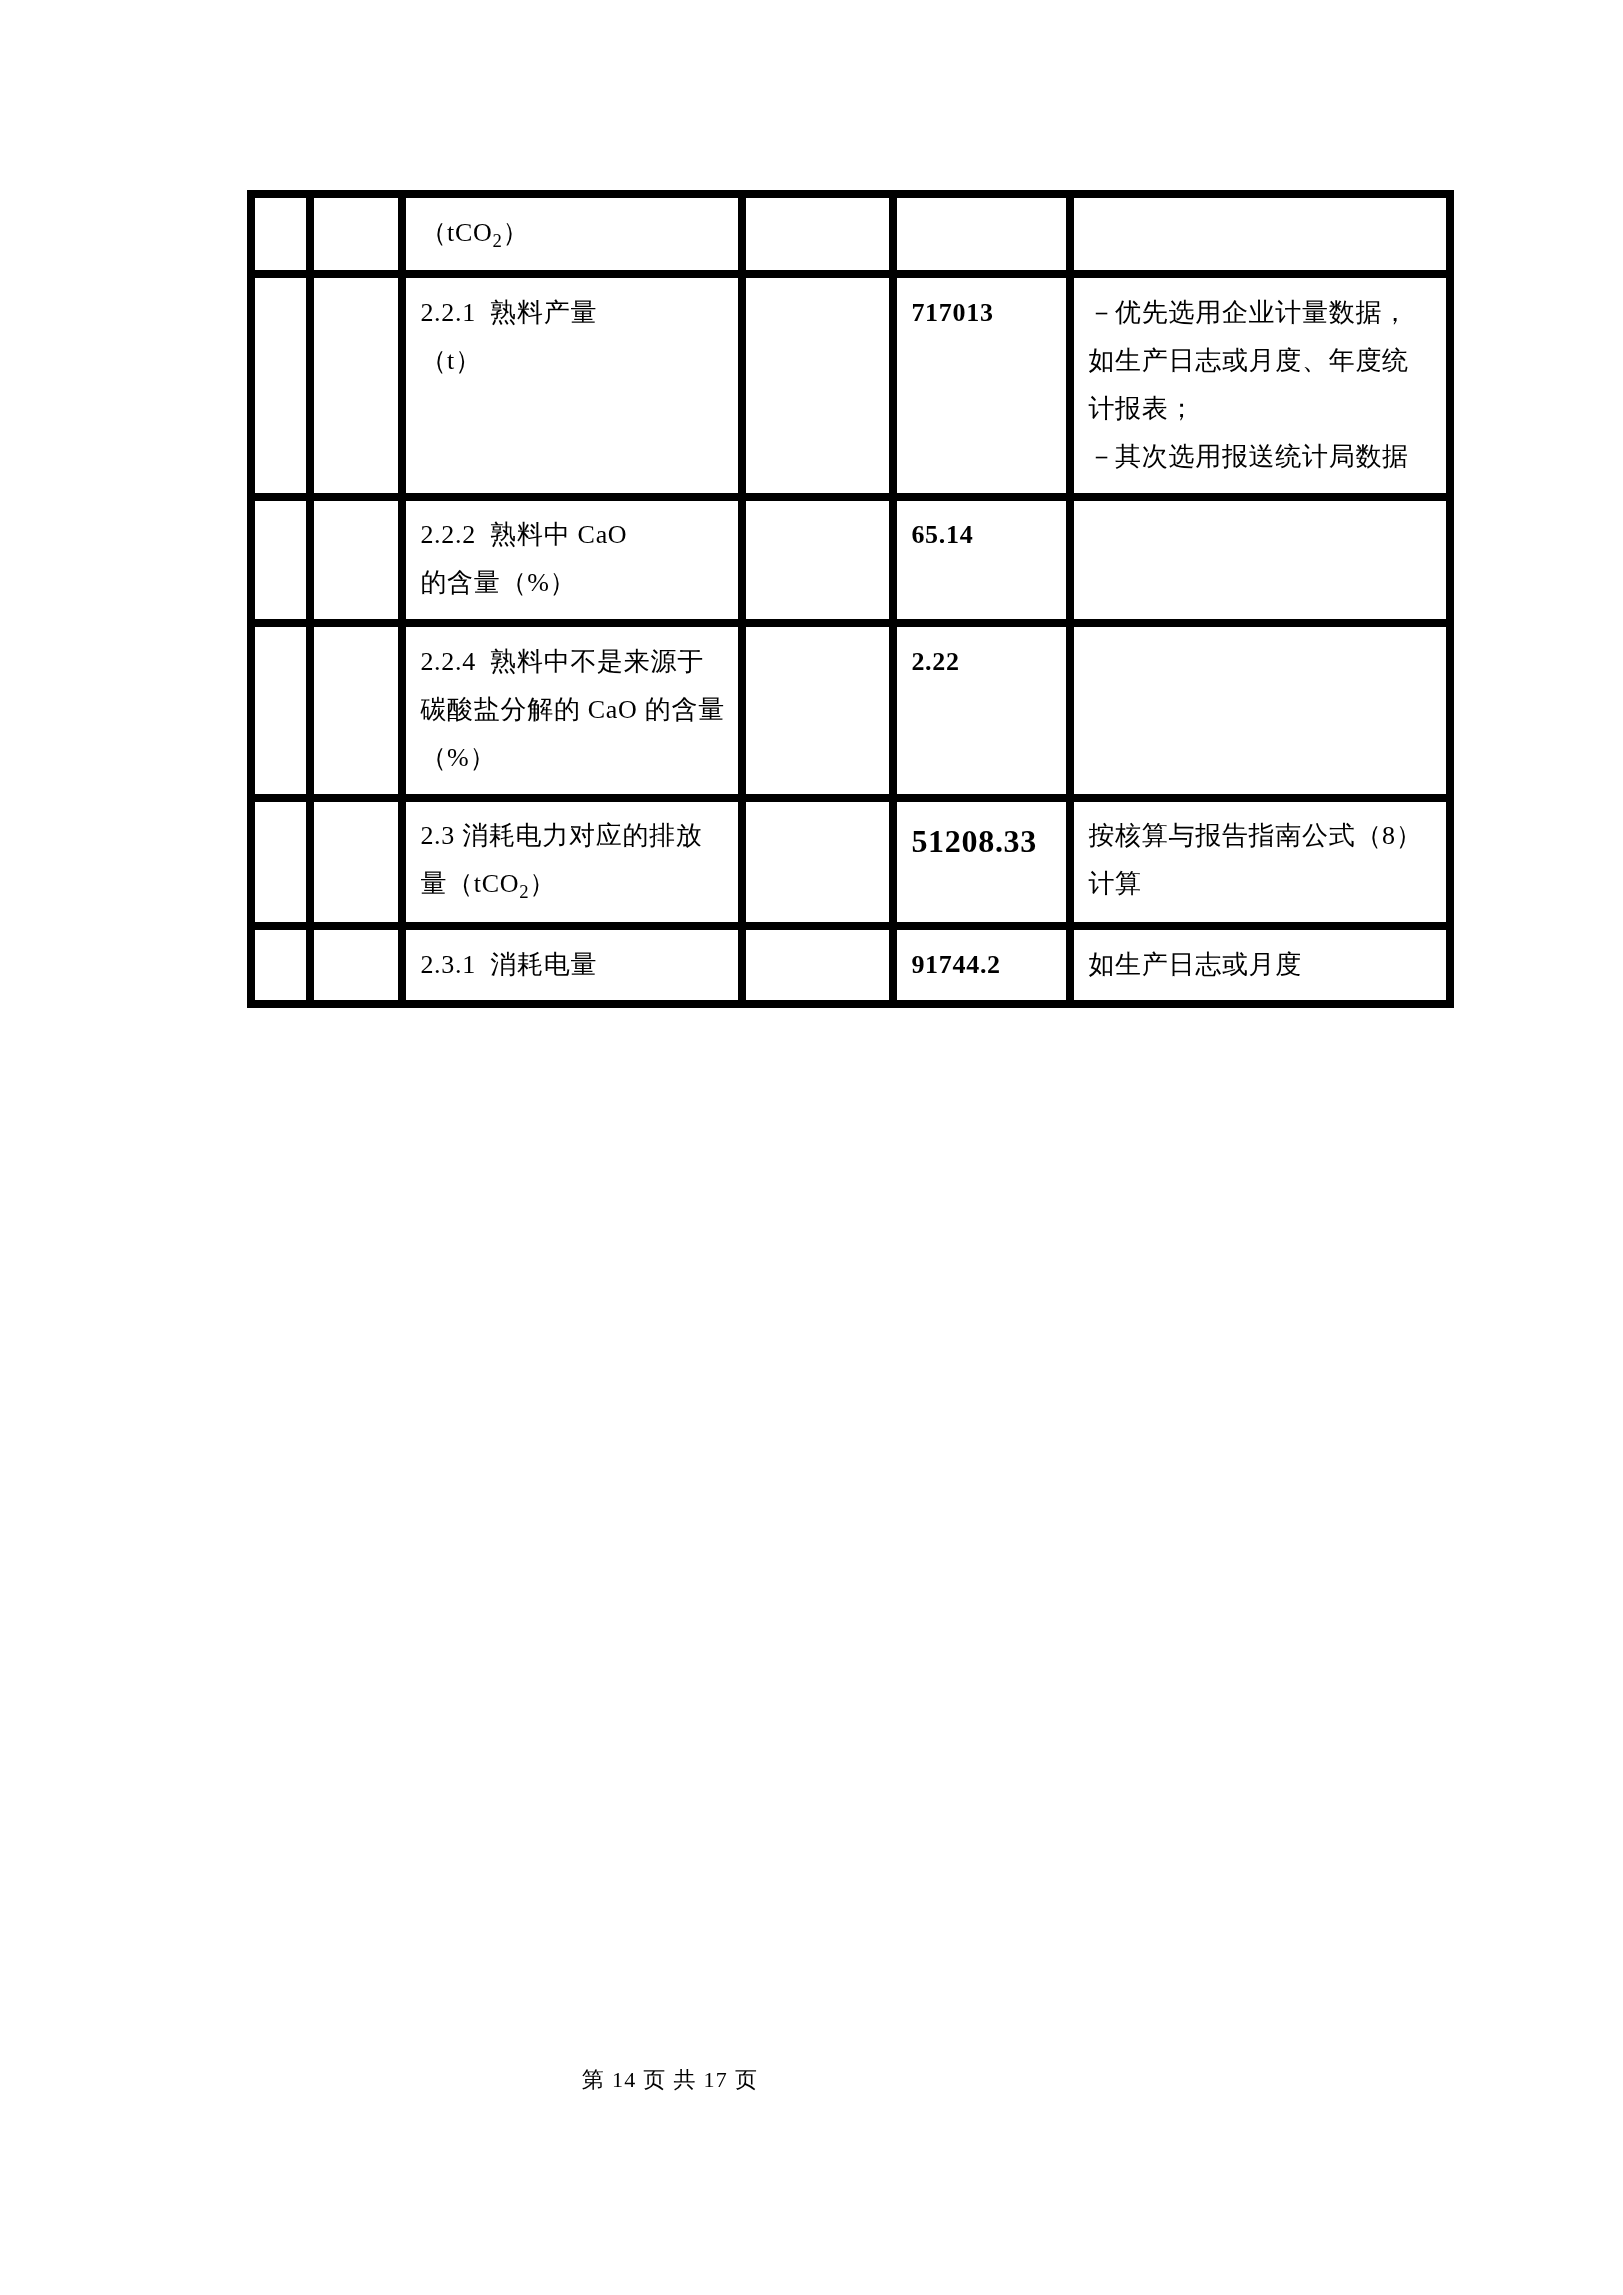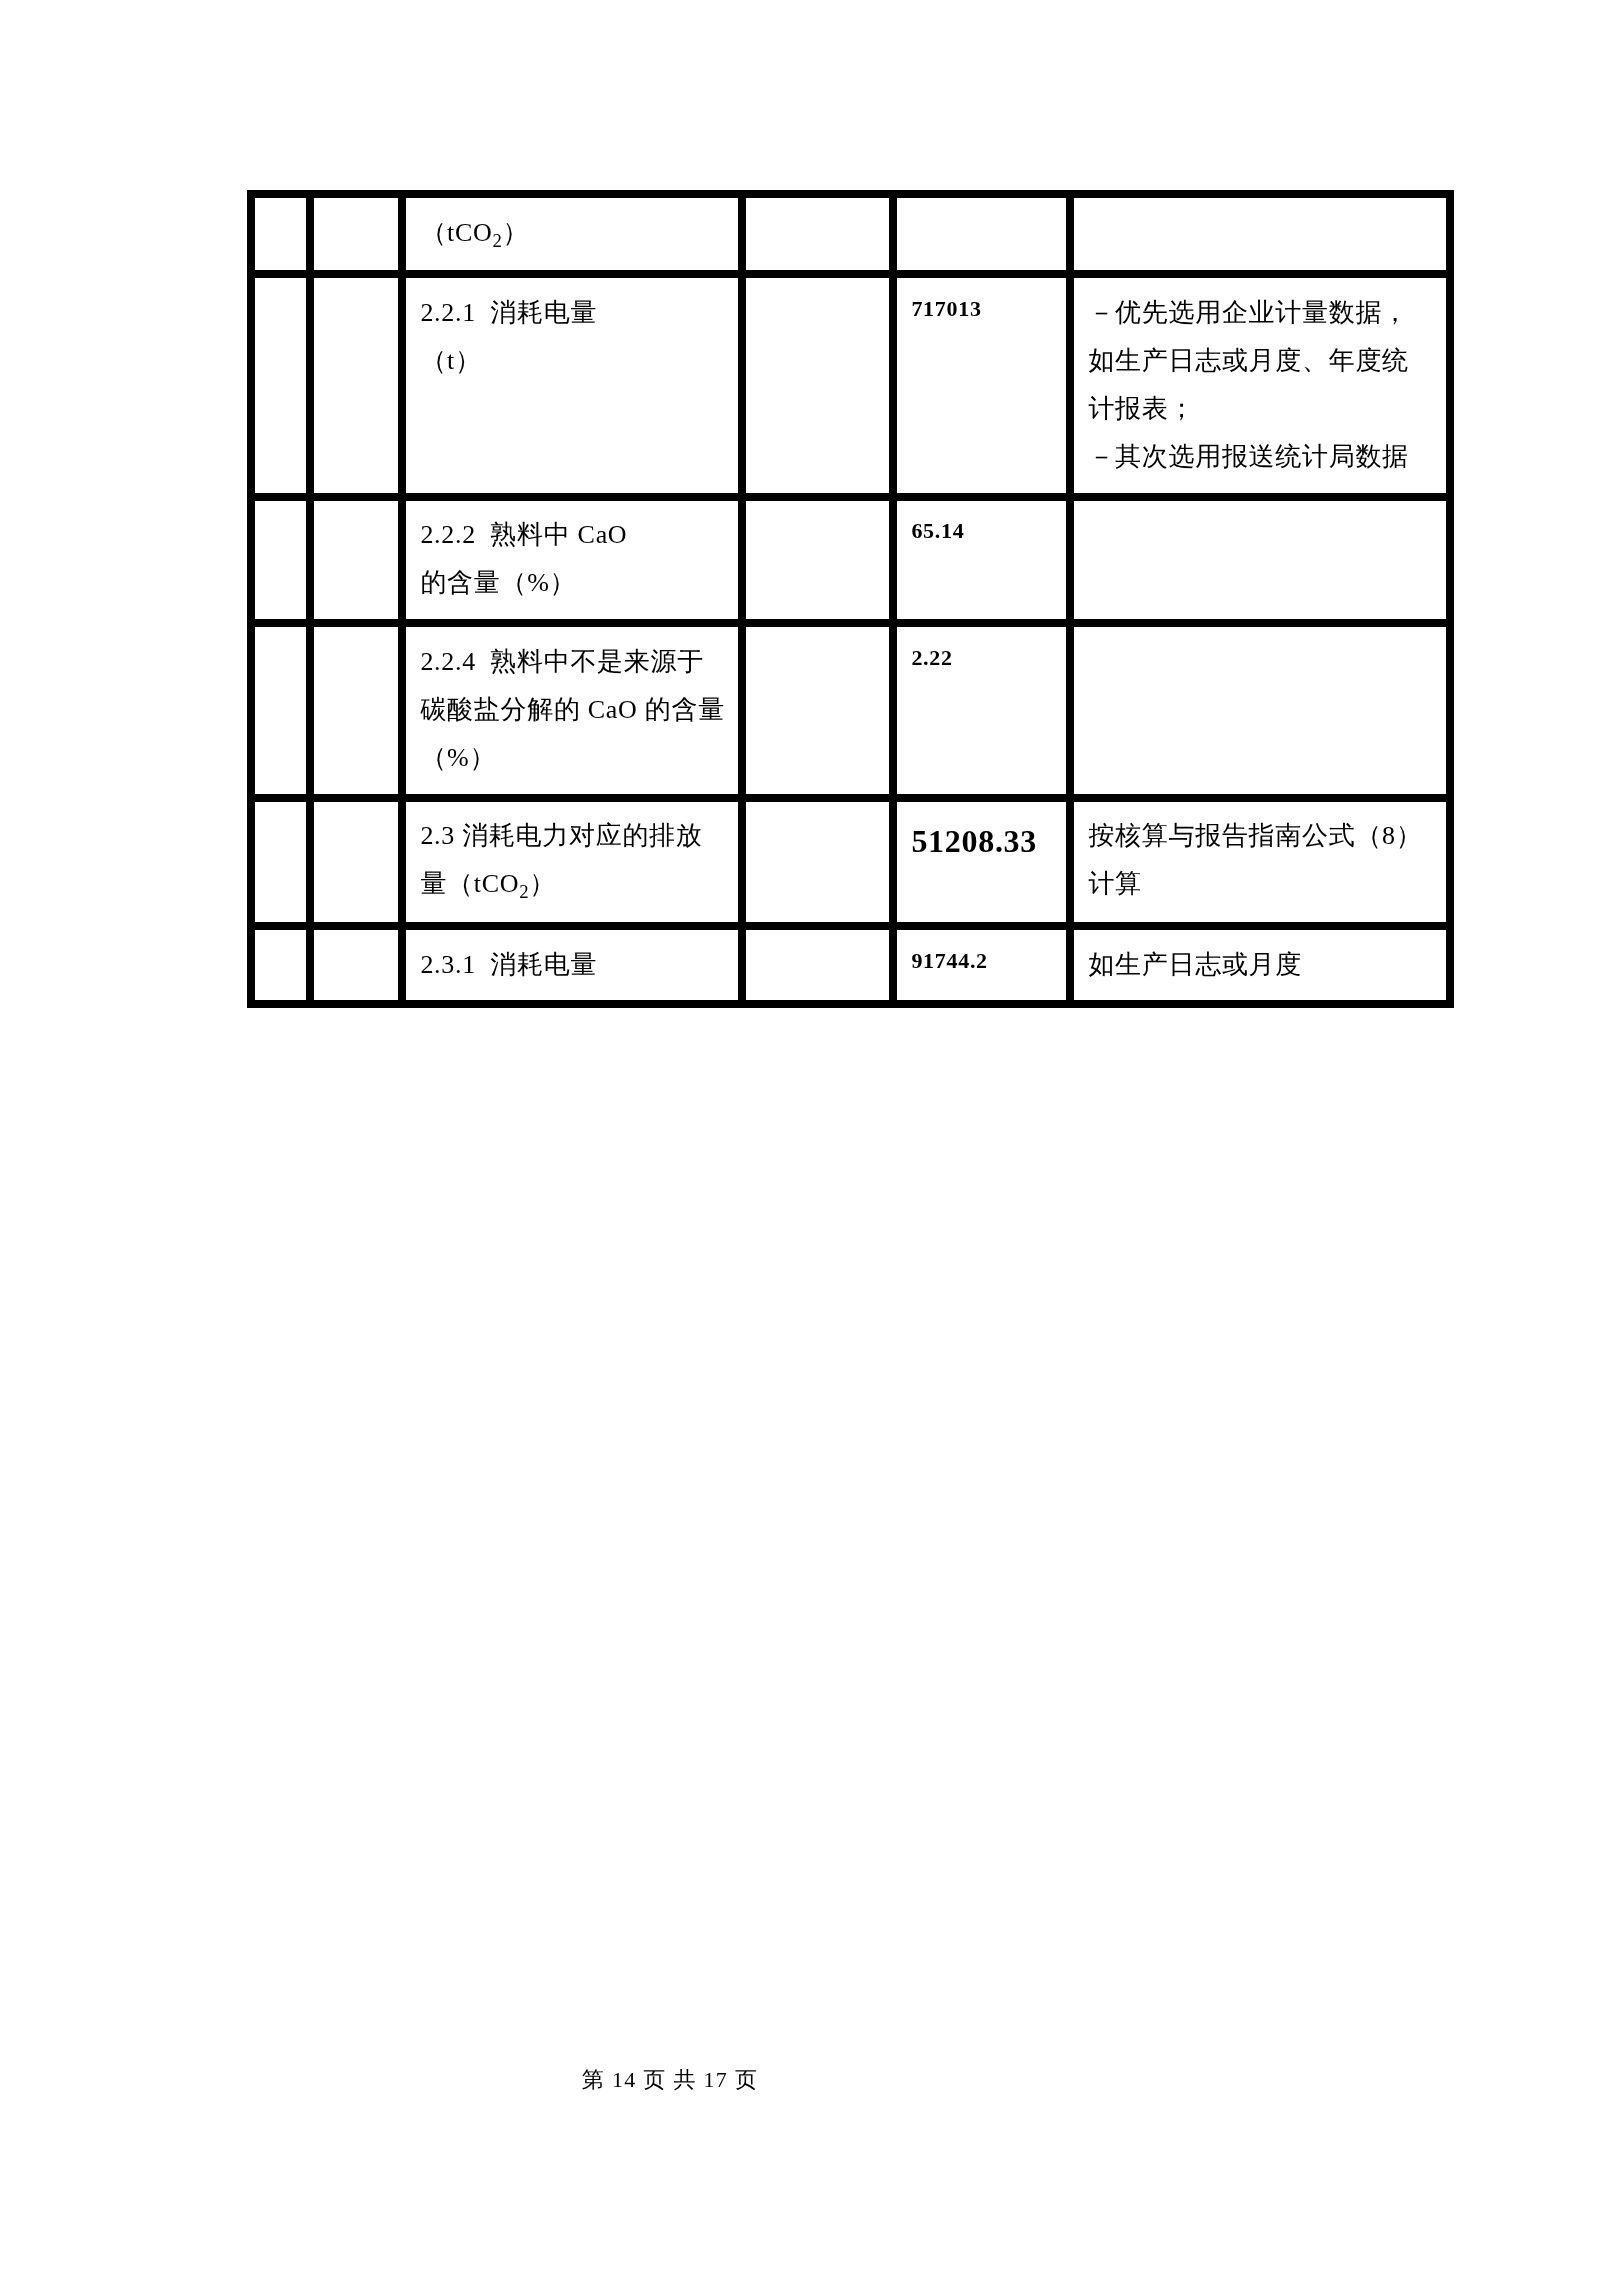--- a/index.html
+++ b/index.html
@@ -47,21 +47,21 @@
 
   td.empty { padding: 0; }
 
   .cell-text {
     display: block;
     white-space: pre-wrap;
     word-break: break-all;
   }
   .num {
     font-weight: bold;
-    font-size: 22px;
+    font-size: 26px;
   }
   .num-plain {
     font-weight: bold;
     font-size: 32px;
   }
   .footer {
     position: absolute;
     left: 0;
     top: 2065px;
     width: 1340px;
@@ -98,21 +98,21 @@
         </td>
         <td class="col-d empty"></td>
         <td class="col-e empty"></td>
         <td class="col-f empty"></td>
       </tr>
 
       <tr>
         <td class="col-a empty"></td>
         <td class="col-b empty"></td>
         <td class="col-c">
-          <span class="cell-text">2.2.1  消耗电量
+          <span class="cell-text">2.2.1  熟料产量
 （t）</span>
         </td>
         <td class="col-d empty"></td>
         <td class="col-e">
           <span class="cell-text num">717013</span>
         </td>
         <td class="col-f">
           <span class="cell-text">－优先选用企业计量数据，如生产日志或月度、年度统计报表；
 －其次选用报送统计局数据</span>
         </td>

